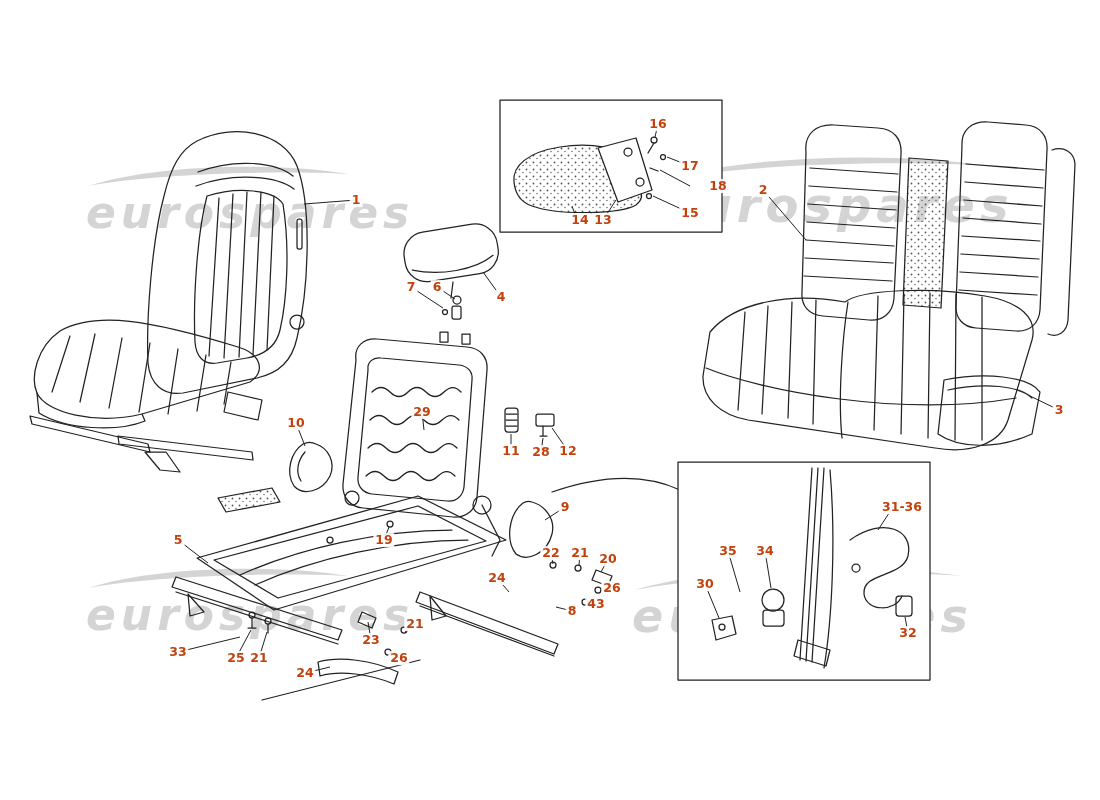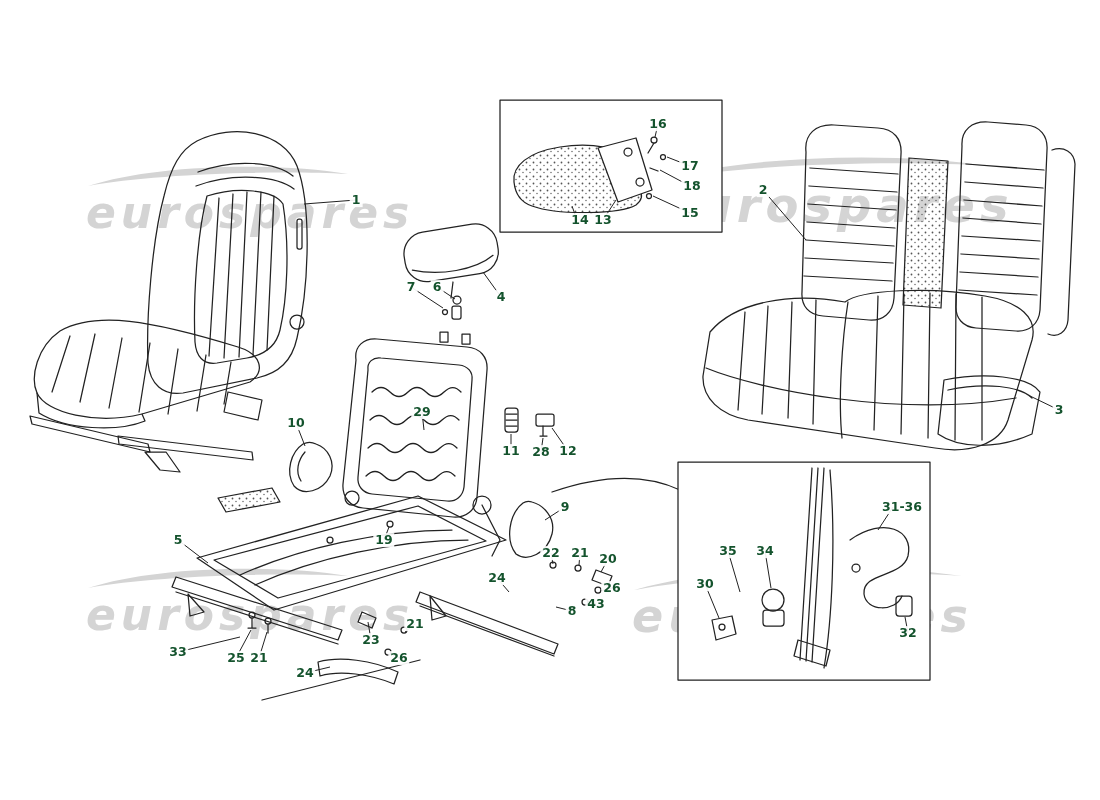--- a/index.html
+++ b/index.html
@@ -3,21 +3,21 @@
 <meta charset="utf-8">
 <style>
   * { margin:0; padding:0; box-sizing:border-box; }
   html,body { width:1100px; height:800px; background:#fff; }
   body { font-family:"DejaVu Sans", sans-serif; }
   .canvas { position:relative; width:1100px; height:800px; background:#fff; overflow:hidden; }
   .art, .leaders, .callout-layer { position:absolute; left:0; top:0; width:1100px; height:800px; }
   .leaders line { stroke: var(--line-color,#222222); stroke-width:1; }
   .callout {
     position:absolute; transform:translate(-50%,-50%);
-    font:700 12.5px "DejaVu Sans", sans-serif; color:#14532d;
+    font:700 12.5px "DejaVu Sans", sans-serif; color:#c2410c;
     background:rgba(255,255,255,0.92); padding:0 2px; line-height:1.1; white-space:nowrap;
   }
   .wm-text {
     font-family:"DejaVu Sans", sans-serif; font-style:italic; font-weight:bold;
     letter-spacing:5px; fill:var(--watermark-color,#d2d2d2);
   }
   .wm { fill:var(--watermark-color,#d2d2d2); }
 </style>
 </head>
 <body>
@@ -243,21 +243,21 @@
 
   <div class="callout-layer">
       <span class="callout" style="left: 356px; top: 200px;">1</span>
       <span class="callout" style="left: 763px; top: 190px;">2</span>
       <span class="callout" style="left: 1059px; top: 410px;">3</span>
       <span class="callout" style="left: 501px; top: 297px;">4</span>
       <span class="callout" style="left: 411px; top: 287px;">7</span>
       <span class="callout" style="left: 437px; top: 287px;">6</span>
       <span class="callout" style="left: 658px; top: 124px;">16</span>
       <span class="callout" style="left: 690px; top: 166px;">17</span>
-      <span class="callout" style="left: 692px; top: 186px;">18</span>
+      <span class="callout" style="left: 718px; top: 186px;">18</span>
       <span class="callout" style="left: 690px; top: 213px;">15</span>
       <span class="callout" style="left: 580px; top: 220px;">14</span>
       <span class="callout" style="left: 603px; top: 220px;">13</span>
       <span class="callout" style="left: 422px; top: 412px;">29</span>
       <span class="callout" style="left: 296px; top: 423px;">10</span>
       <span class="callout" style="left: 511px; top: 451px;">11</span>
       <span class="callout" style="left: 541px; top: 452px;">28</span>
       <span class="callout" style="left: 568px; top: 451px;">12</span>
       <span class="callout" style="left: 565px; top: 507px;">9</span>
       <span class="callout" style="left: 384px; top: 540px;">19</span>

